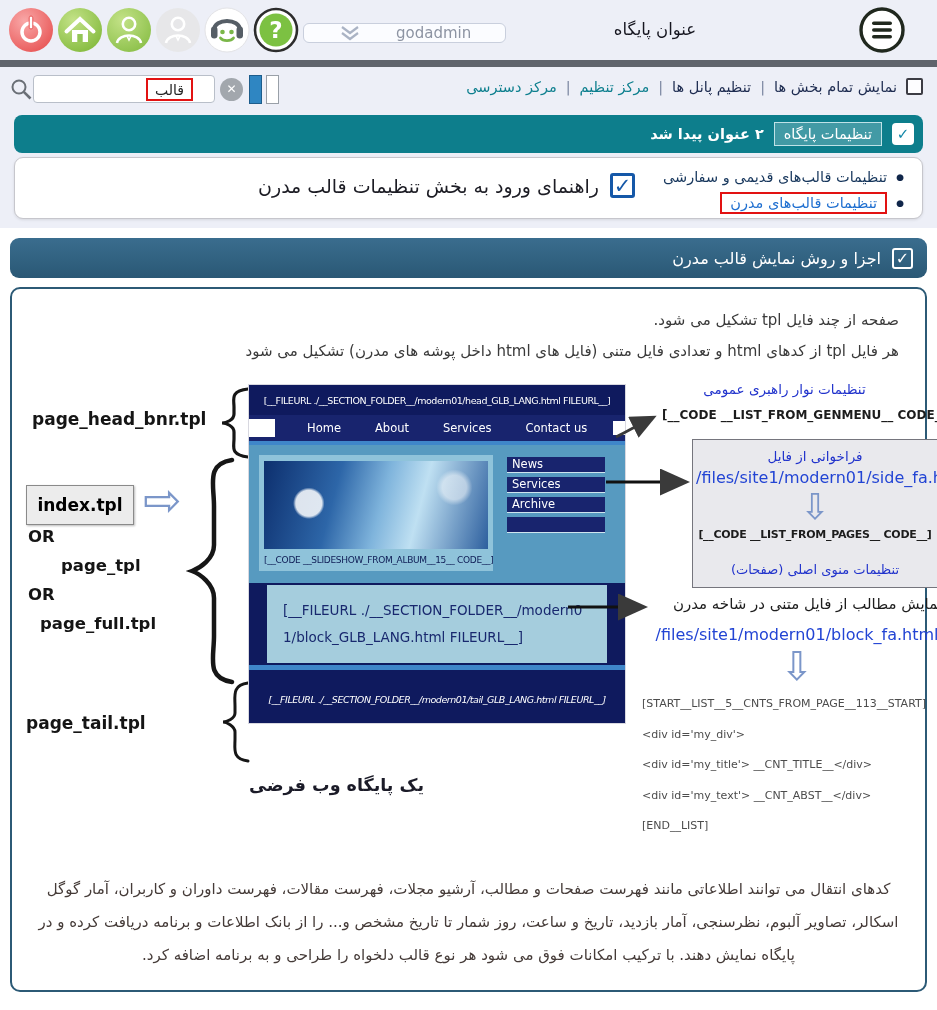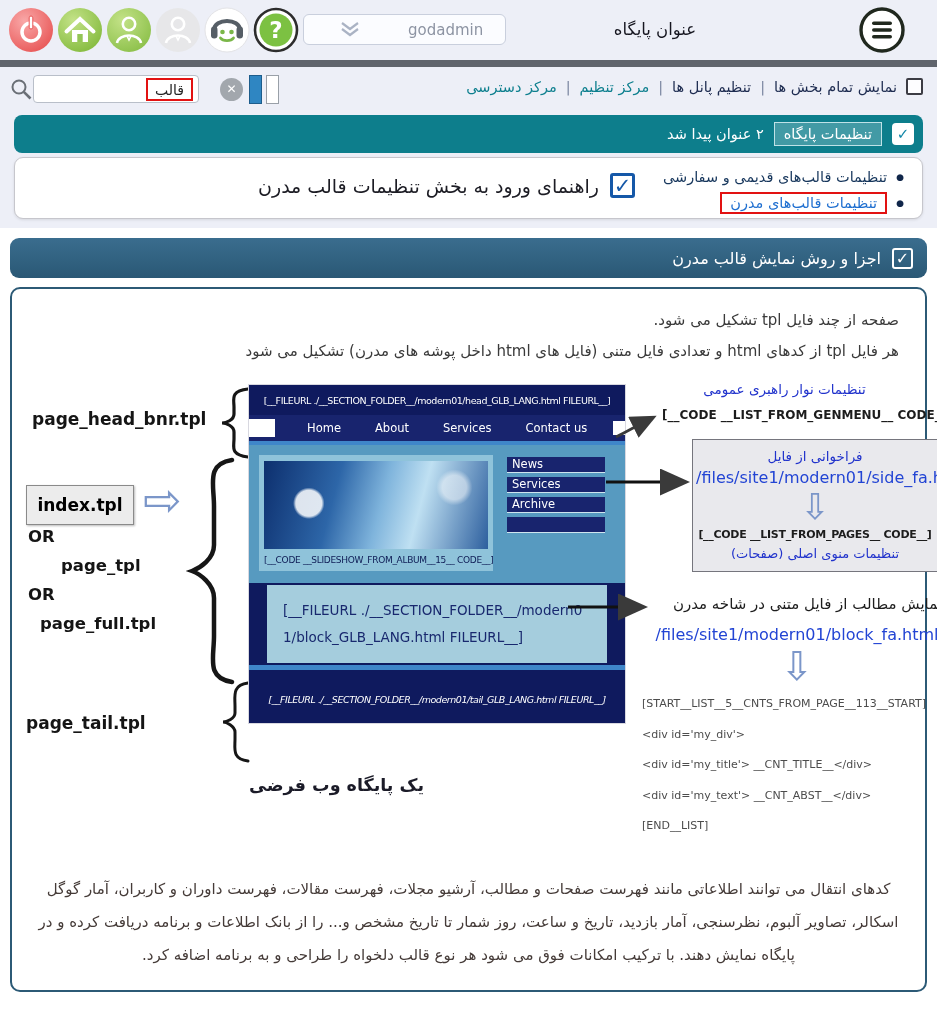--- a/index.html
+++ b/index.html
@@ -3,45 +3,45 @@
 <meta charset="utf-8">
 <style>
   * { margin:0; padding:0; box-sizing:border-box; }
   body { width:937px; height:1010px; background:#fff; font-family:"DejaVu Sans", sans-serif; position:relative; overflow:hidden; }
 
   
   .top-zone { background:#edeff7; padding-bottom:9px; }
   .header-row { height:60px; position:relative; }
   .icon-strip { position:absolute; left:8px; top:7px; display:flex; gap:3px; }
   .icon-btn { width:46px; height:46px; cursor:pointer; }
-  .user-box { position:absolute; left:303px; top:14px; width:203px; height:31px; background:#fbfcff; border:1px solid #c9cfdd; border-radius:6px; display:flex; align-items:center; padding-left:36px; gap:48px; }
+  .user-box { position:absolute; left:303px; top:23px; width:203px; height:20px; background:#fbfcff; border:1px solid #c9cfdd; border-radius:6px; display:flex; align-items:center; padding-left:36px; gap:36px; }
   .user-name { color:#8d94a3; font-size:15px; }
   .site-title { position:absolute; left:585px; top:20px; width:140px; text-align:center; font-size:16.5px; color:#15151f; }
   .menu-btn { position:absolute; left:858px; top:6px; width:48px; height:48px; }
   .gray-divider { height:7px; background:#60646c; }
 
   .toolbar-row { height:45px; position:relative; }
   .search-glyph { position:absolute; left:10px; top:11px; }
-  .search-box { position:absolute; left:33px; top:8px; width:166px; height:28px; background:#fff; border:1px solid #b9bfc9; border-radius:4px; direction:rtl; display:flex; align-items:center; padding:0 5px; }
+  .search-box { position:absolute; left:33px; top:8px; width:182px; height:28px; background:#fff; border:1px solid #b9bfc9; border-radius:4px; direction:rtl; display:flex; align-items:center; padding:0 21px; }
   .red-annot { border:2px solid #e21212; padding:0 7px; height:23px; line-height:21px; font-size:14px; color:#222; }
   .clear-btn { position:absolute; left:220px; top:11px; width:23px; height:23px; border-radius:50%; background:#a2a7ad; color:#fff; text-align:center; line-height:22px; font-size:12px; font-weight:bold; cursor:pointer; }
   .toggle-blue { position:absolute; left:249px; top:8px; width:13px; height:29px; background:#2f86c2; border:1px solid #1d5d8c; cursor:pointer; }
   .toggle-white { position:absolute; left:266px; top:8px; width:13px; height:29px; background:#fff; border:1px solid #99a0a8; cursor:pointer; }
   .toolbar-links { position:absolute; right:14px; top:11px; direction:rtl; display:flex; align-items:center; gap:9px; font-size:14.5px; }
   .tb-check { width:17px; height:17px; border:2px solid #3c3c44; background:#fdfdff; border-radius:2px; cursor:pointer; }
   .tb-link { cursor:pointer; }
   .tb-link.dark { color:#1d2b50; }
   .tb-link.teal { color:#0d7f8e; }
   .tb-sep { color:#7a86a0; }
   .tb-sep::before { content:"|"; }
 
   .result-bar { margin:3px 14px 0; height:38px; background:#0d7e8c; border-radius:8px; direction:rtl; display:flex; align-items:center; gap:10px; padding:0 9px; color:#fff; }
   .rb-check { width:22px; height:22px; background:#fff; border-radius:4px; color:#1287a8; font-size:15px; font-weight:bold; text-align:center; line-height:22px; cursor:pointer; }
   .rb-badge { border:1px solid #bfe2e7; background:rgba(255,255,255,.22); padding:3px 9px; font-size:14.5px; }
-  .rb-count { font-size:14.5px; }
+  .rb-count { font-size:14.5px;font-weight:bold; }
 
   .result-card { margin:4px 14px 0; background:#fff; border:1px solid #c6c6cc; border-radius:9px; height:62px; position:relative; box-shadow:0 1px 3px rgba(0,0,0,.10); }
   .card-list { position:absolute; right:18px; top:6px; direction:rtl; }
   .card-item { display:flex; align-items:center; gap:9px; font-size:14.5px; height:26px; cursor:pointer; }
   .bullet { font-size:9px; color:#10264a; }
   .ci-old { color:#16365c; }
   .ci-modern { color:#1f6fd0; border:2px solid #e21212; padding:1px 8px; }
   .guide { position:absolute; left:243px; top:15px; direction:rtl; display:flex; align-items:center; gap:11px; cursor:pointer; }
   .guide-check { width:25px; height:25px; border:3px solid #1558a8; border-radius:3px; color:#1558a8; font-weight:bold; font-size:21px; line-height:20px; text-align:center; }
   .guide-label { font-size:19px; color:#1c1c24; }
@@ -84,21 +84,21 @@
   .mk-tail { background:#0f1a5e; color:#fff; font-size:9.5px; letter-spacing:-0.45px; text-align:center; padding:24px 2px 18px; white-space:nowrap; overflow:hidden;font-style:italic; }
   .mk-caption { position:absolute; left:237px; top:394px; width:376px; text-align:left; font-size:17.5px; font-weight:bold; color:#1b1b28; direction:rtl; }
 
   .rc-title { position:absolute; left:620px; top:0; width:305px; text-align:center; color:#2133cc; font-size:13.5px; direction:rtl; }
   .rc-gencode { position:absolute; left:650px; top:27px; font-weight:bold; font-size:12px; color:#1c1c1c; white-space:nowrap; }
   .rc-box { position:absolute; left:680px; top:58px; width:246px; background:#e9e9ed; border:1.5px solid #75757d; text-align:center; padding:8px 3px 10px; }
   .rc-box-title { color:#2133cc; font-size:13.5px; direction:rtl; }
   .rc-box-path { color:#2244d4; font-size:16px; margin-top:4px; direction:ltr; }
   .rc-down { color:#7b96c9; font-size:36px; line-height:40px; }
   .rc-pagescode { font-weight:bold; font-size:11px; letter-spacing:-0.3px; color:#1c1c1c; margin-top:1px; white-space:nowrap; }
-  .rc-box-note { color:#2133cc; font-size:13px; margin-top:5px; direction:rtl; }
+  .rc-box-note { color:#2133cc; font-size:13px; margin-top:21px; direction:rtl; }
   .rc-blocknote { position:absolute; left:636px; top:214px; width:294px; direction:rtl; text-align:right; font-size:15px; color:#1d1d1d; }
   .rc-blockpath { position:absolute; left:640px; top:244px; width:290px; text-align:center; color:#2244d4; font-size:16px; direction:ltr; }
   .rc-down2 { position:absolute; left:640px; top:264px; width:290px; text-align:center; color:#7b96c9; font-size:40px; line-height:42px; }
   .rc-codelines { position:absolute; left:630px; top:316px; direction:ltr; }
   .rc-codeline { font-size:11px; color:#4c4c4c; margin-bottom:17.5px; white-space:nowrap; }
 
   .arrows-overlay { position:absolute; left:0; top:0; pointer-events:none; }
 
   .footer-par { margin:14px 22px 14px; direction:rtl; text-align:center; font-size:15px; line-height:33px; color:#453b38; }
 </style>

